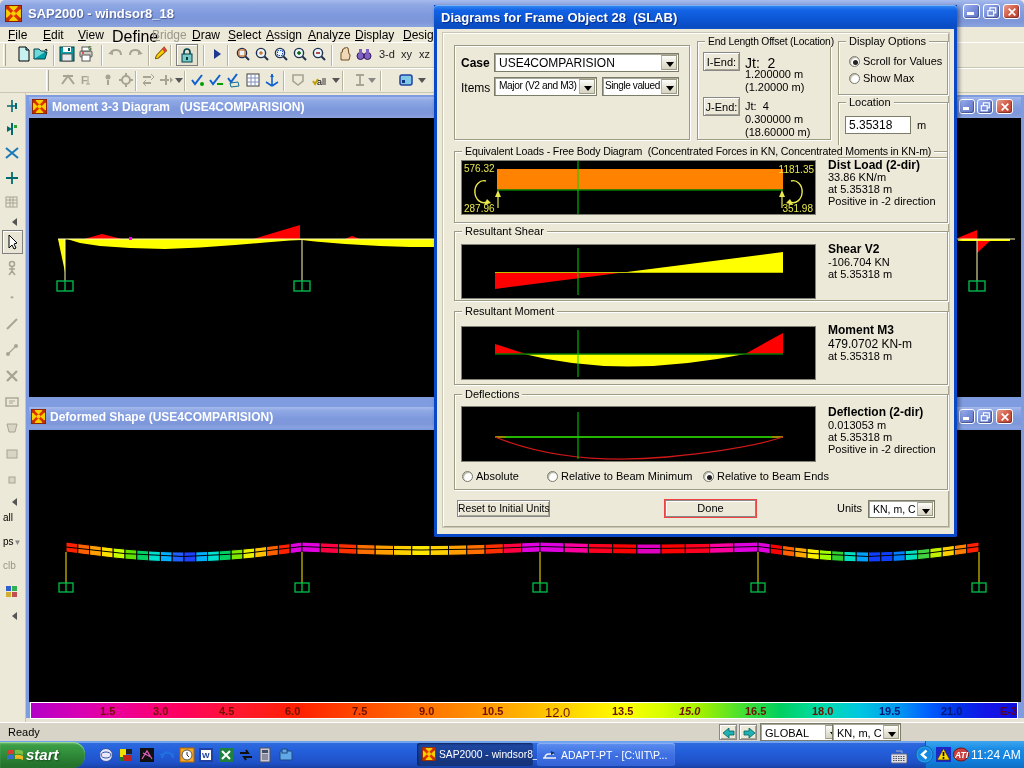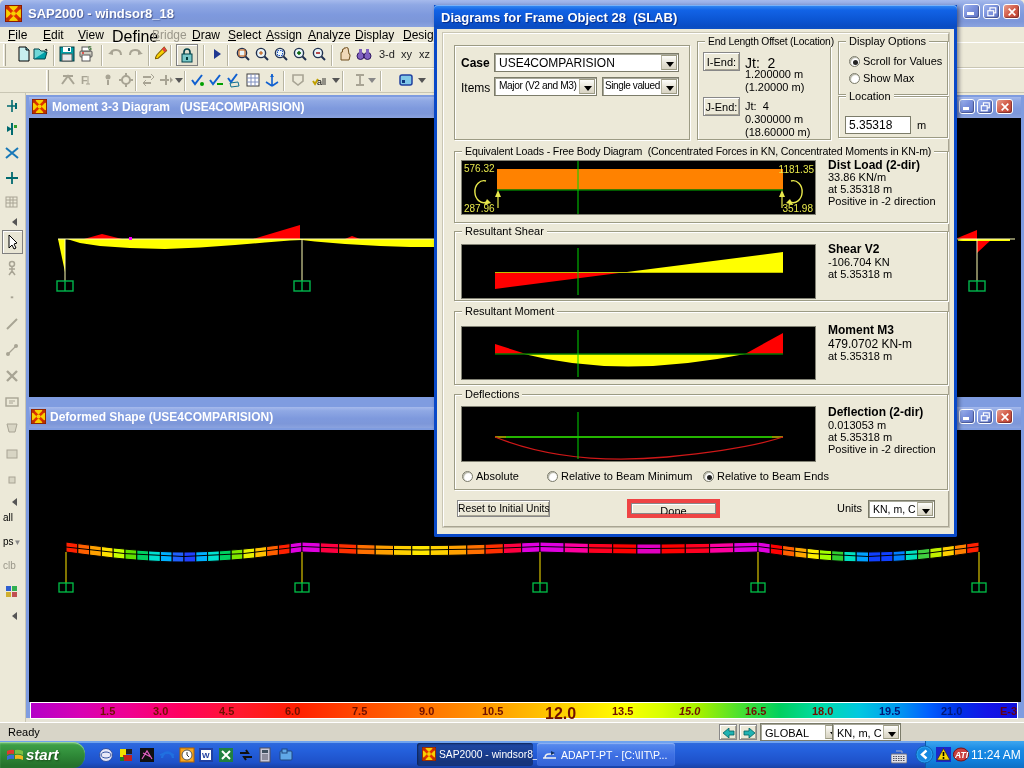--- a/index.html
+++ b/index.html
@@ -443,21 +443,21 @@
     <path d="M979 583 V592" stroke="#00C048" stroke-width="1.3"></path>
   </svg>
 <div class="a" style="left:30px;top:702px;width:988px;height:17px;background:linear-gradient(90deg,#B400C8 0%,#D800B4 5%,#F00090 10%,#FF0060 15%,#FF1830 21%,#FF2000 27%,#FF4800 33%,#FF6C00 39%,#FF9000 45%,#FFB400 50%,#FFD800 55%,#FFFF00 60%,#D8FF00 64%,#A0F000 68%,#48E030 72%,#00D060 76%,#00DCA8 80%,#00C8E0 84%,#0098F0 88%,#0060FF 91%,#0030E8 94%,#1414E8 97%,#1010DC 100%);border:1px solid #fff;"></div>
 <div class="a" style="left:100px;top:705px;font-size:11px;font-weight:bold;color:#701000;">1.5</div>
 <div class="a" style="left:153px;top:705px;font-size:11px;font-weight:bold;color:#701000;">3.0</div>
 <div class="a" style="left:219px;top:705px;font-size:11px;font-weight:bold;color:#701000;">4.5</div>
 <div class="a" style="left:285px;top:705px;font-size:11px;font-weight:bold;color:#701000;">6.0</div>
 <div class="a" style="left:352px;top:705px;font-size:11px;font-weight:bold;color:#701000;">7.5</div>
 <div class="a" style="left:419px;top:705px;font-size:11px;font-weight:bold;color:#701000;">9.0</div>
 <div class="a" style="left:482px;top:705px;font-size:11px;font-weight:bold;color:#701000;">10.5</div>
-<div class="a" style="left:545px;top:705px;font-size:16px;font-weight:bold;color:#701000;">12.0</div>
+<div class="a" style="left:545px;top:705px;font-size:13px;font-weight:normal;color:#701000;">12.0</div>
 <div class="a" style="left:612px;top:705px;font-size:11px;font-weight:bold;color:#701000;">13.5</div>
 <div class="a" style="left:679px;top:705px;font-size:11px;font-weight:bold;color:#701000;font-style:italic;">15.0</div>
 <div class="a" style="left:745px;top:705px;font-size:11px;font-weight:bold;color:#701000;">16.5</div>
 <div class="a" style="left:812px;top:705px;font-size:11px;font-weight:bold;color:#701000;">18.0</div>
 <div class="a" style="left:879px;top:705px;font-size:11px;font-weight:bold;color:#001878;">19.5</div>
 <div class="a" style="left:941px;top:705px;font-size:11px;font-weight:bold;color:#001878;">21.0</div>
 <div class="a" style="left:1000px;top:705px;font-size:11px;font-weight:bold;color:#600018;">E-3</div>
 <div class="a" style="left:0;top:722px;width:1024px;height:19px;background:#D8D5C8;border-top:1px solid #fff;"></div>
 <div class="a" style="left:8px;top:726px;font-size:11px;color:#000;">Ready</div>
 <div class="a btn" style="left:719px;top:724px;width:18px;height:16px;">
@@ -610,21 +610,21 @@
 <div class="a" style="left:745px;top:126px;font-size:11px;">(18.60000 m)</div>
 <div class="a gb" style="left:838px;top:41px;width:110px;height:54px;">
     <span class="gbl">Display Options</span>
   </div>
 <div class="a radio" style="left:849px;top:56px;">
     <span class="rdot"></span>
   </div>
 <div class="a rlbl" style="left:863px;top:55px;font-size:11px;">Scroll for Values</div>
 <div class="a radio" style="left:849px;top:73px;"></div>
 <div class="a rlbl" style="left:863px;top:72px;font-size:11px;">Show Max</div>
-<div class="a gb" style="left:838px;top:96px;width:110px;height:42px;text-align:right;">
+<div class="a gb" style="left:838px;top:102px;width:110px;height:56px;text-align:right;">
     <span class="gbl">Location</span>
   </div>
 <div class="a" style="left:845px;top:116px;width:66px;height:18px;background:#fff;border:1px solid #7c7c6a;font-size:12px;padding:1px 0 0 3px;">5.35318</div>
 <div class="a" style="left:917px;top:119px;font-size:11px;">m</div>
 <div class="a gb" style="left:454px;top:151px;width:494px;height:72px;">
     <span class="gbl"><span style="font-size:10.6px;letter-spacing:-0.15px">Equivalent Loads - Free Body Diagram&nbsp; (Concentrated Forces in KN, Concentrated Moments in KN-m)</span></span>
   </div>
 <div class="a canvas" style="left:461px;top:160px;width:355px;height:55px;"></div>
 <svg class="a" style="left:462px;top:161px" width="353" height="53" viewBox="0 0 353 53">
     <rect x="35" y="8" width="286" height="21" fill="#FF8200"></rect>
@@ -690,17 +690,17 @@
 <div class="a" style="left:828px;top:443px;font-size:11px;">Positive in -2 direction</div>
 <div class="a radio" style="left:462px;top:471px;"></div>
 <div class="a rlbl" style="left:476px;top:470px;font-size:11px;">Absolute</div>
 <div class="a radio" style="left:547px;top:471px;"></div>
 <div class="a rlbl" style="left:561px;top:470px;font-size:11px;">Relative to Beam Minimum</div>
 <div class="a radio" style="left:703px;top:471px;">
     <span class="rdot"></span>
   </div>
 <div class="a rlbl" style="left:717px;top:470px;font-size:11px;">Relative to Beam Ends</div>
 <div class="a btn" style="left:457px;top:500px;width:93px;height:17px;line-height:16px;font-size:10.3px;">Reset to Initial Units</div>
-<div class="a btn" style="left:627px;top:499px;width:93px;height:19px;line-height:17px;border:4px solid #ef4444;box-shadow:inset 0 0 0 1px #888, inset 2px 2px 0 #fff;">Done</div>
+<div class="a btn" style="left:664px;top:499px;width:93px;height:19px;line-height:17px;border:1px solid #ef4444;box-shadow:inset 0 0 0 1px #888, inset 2px 2px 0 #fff;">Done</div>
 <div class="a" style="left:837px;top:502px;font-size:11px;">Units</div>
 <div class="a combo" style="left:868px;top:500px;width:67px;height:18px;">
     <span class="t" style="font-size:10.5px;">KN, m, C</span>
     <span class="drop"></span>
   </div>
 </body></html>

